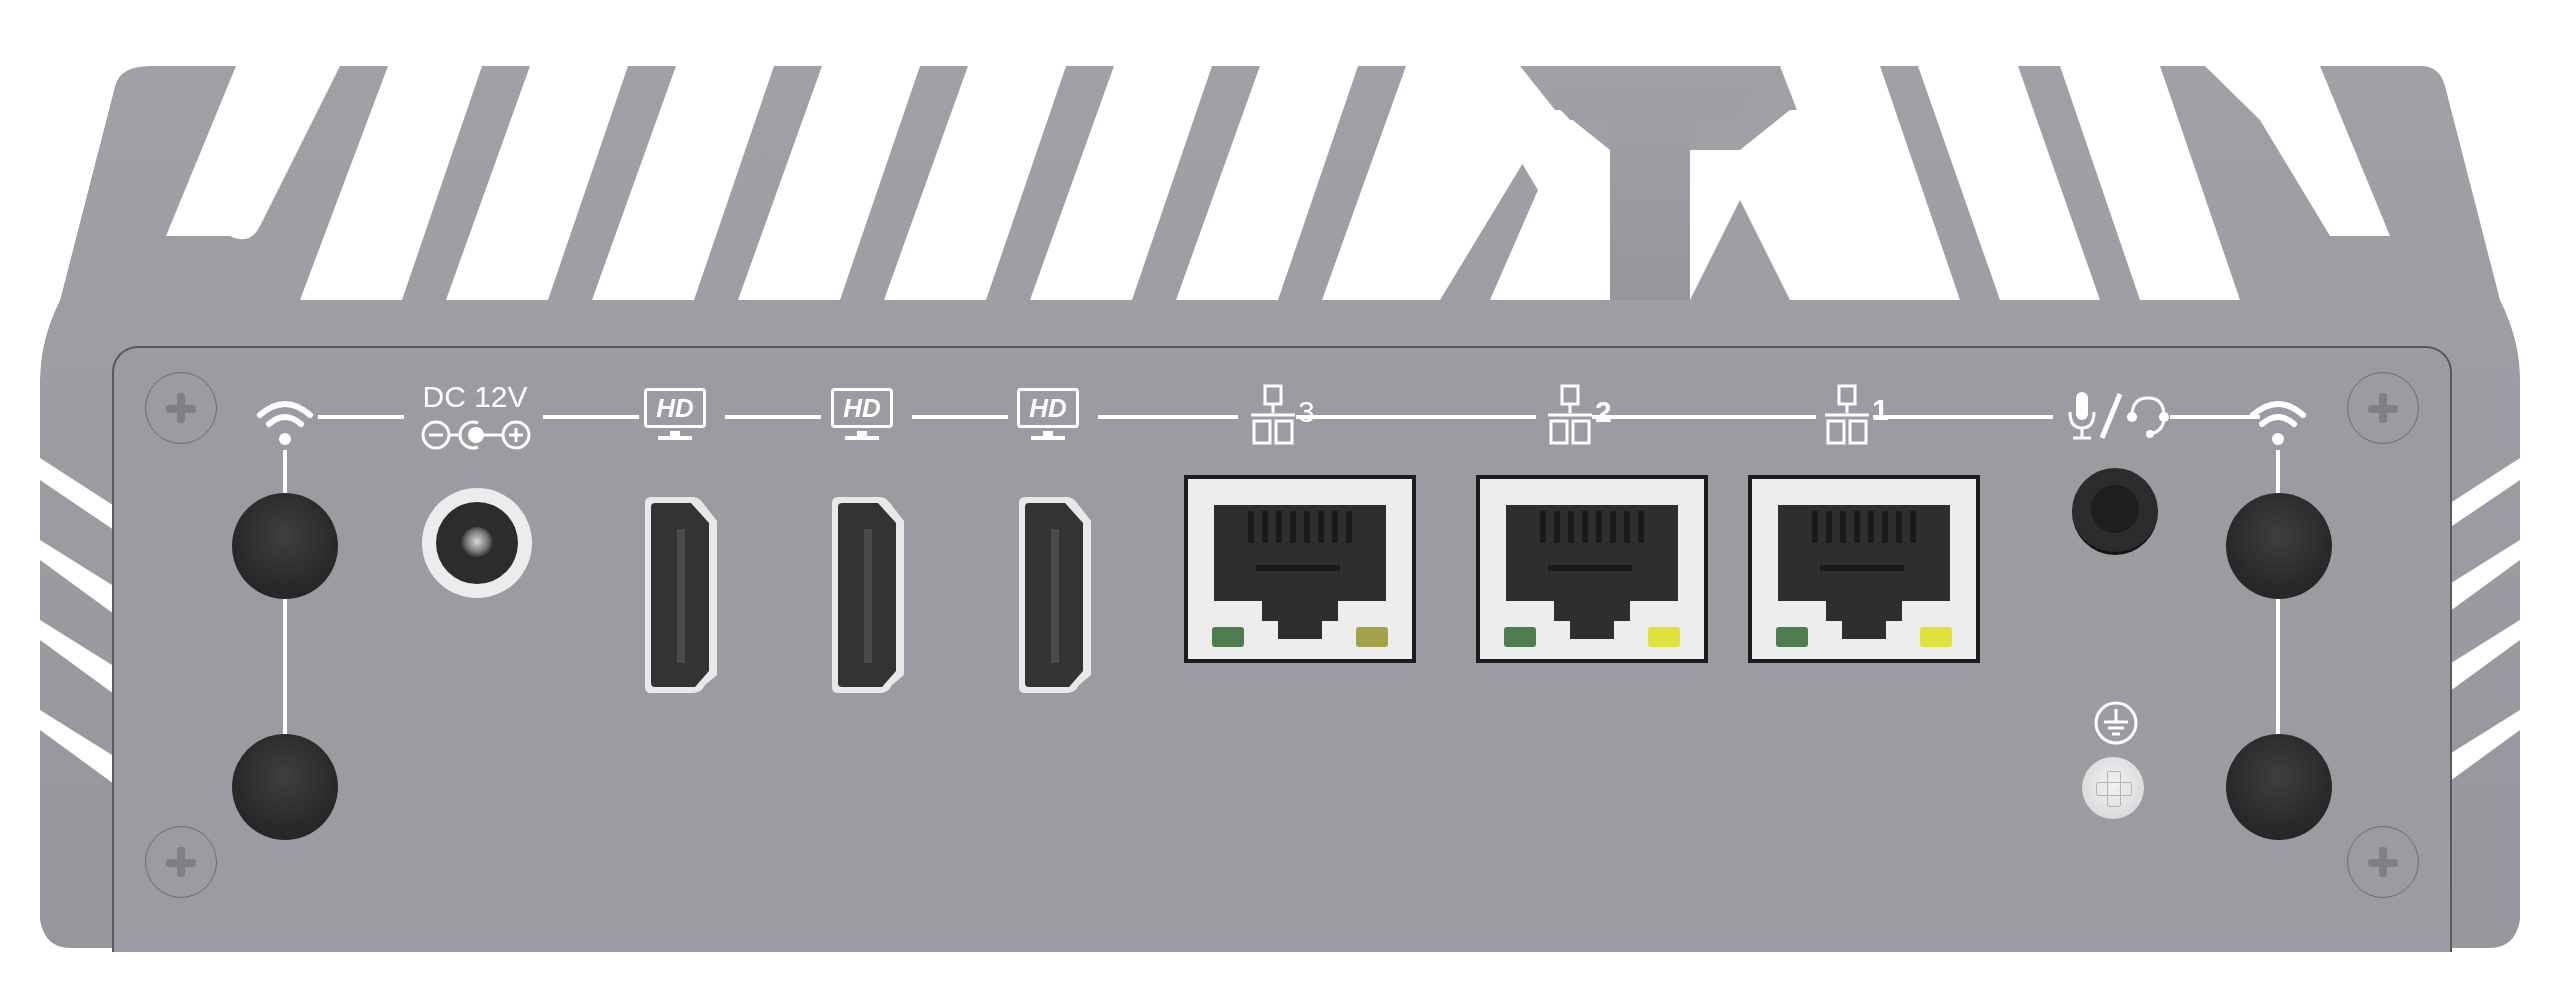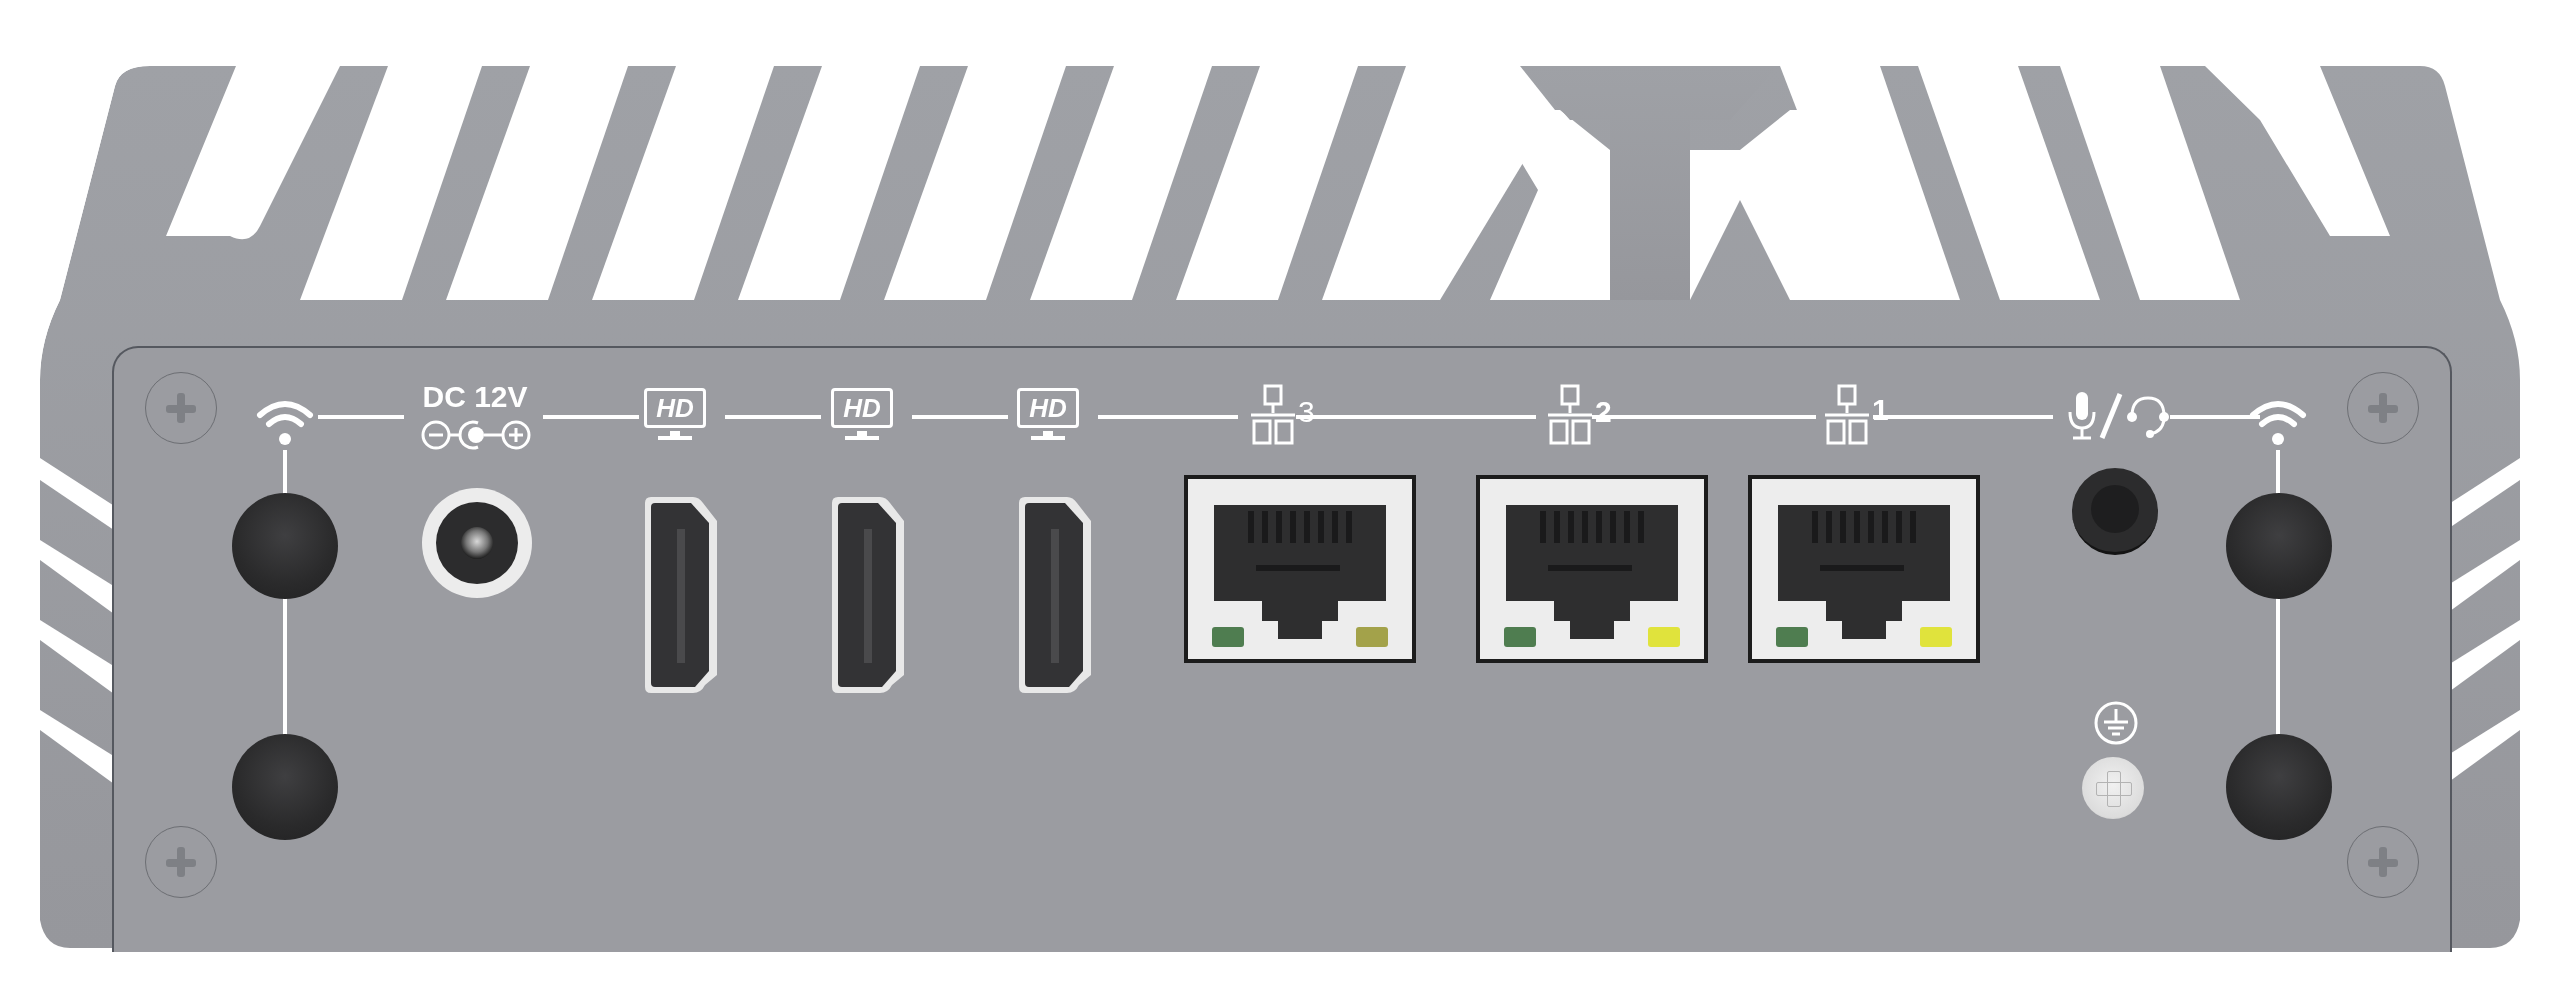--- a/index.html
+++ b/index.html
@@ -1,20 +1,20 @@
 <!DOCTYPE html>
 <html><head>
 <meta charset="utf-8">
 <style>
   html,body{margin:0;padding:0;background:#ffffff;}
   body{width:2560px;height:994px;position:relative;overflow:hidden;font-family:"Liberation Sans",sans-serif;}
   .abs{position:absolute;}
   #chassis{position:absolute;left:0;top:0;width:2560px;height:994px;}
   .panel{position:absolute;left:112px;top:346px;width:2336px;height:604px;border:2px solid #55585f;border-bottom:none;border-radius:26px 26px 0 0;background:#9b9ca1;}
-  .lbl{position:absolute;color:#ffffff;font-weight:bold;text-align:center;}
+  .lbl{position:absolute;color:#ffffff;font-weight:normal;text-align:center;}
   .line-h{position:absolute;height:4px;background:#ffffff;}
   .line-v{position:absolute;width:4px;background:#ffffff;}
   .knob{position:absolute;width:106px;height:106px;border-radius:50%;background:radial-gradient(circle at 50% 40%,#3f3f41 0%,#2a2a2b 60%,#202021 100%);}
   .screw{position:absolute;width:70px;height:70px;border-radius:50%;border:1.5px solid #6c6e73;}
   .hdmi{position:absolute;width:76px;height:200px;}
   .rj45{position:absolute;width:224px;height:180px;background:#ededed;border:4px solid #1c1c1c;}
   .led{position:absolute;width:32px;height:20px;border-radius:3px;}
 </style>
 </head>
 <body>

